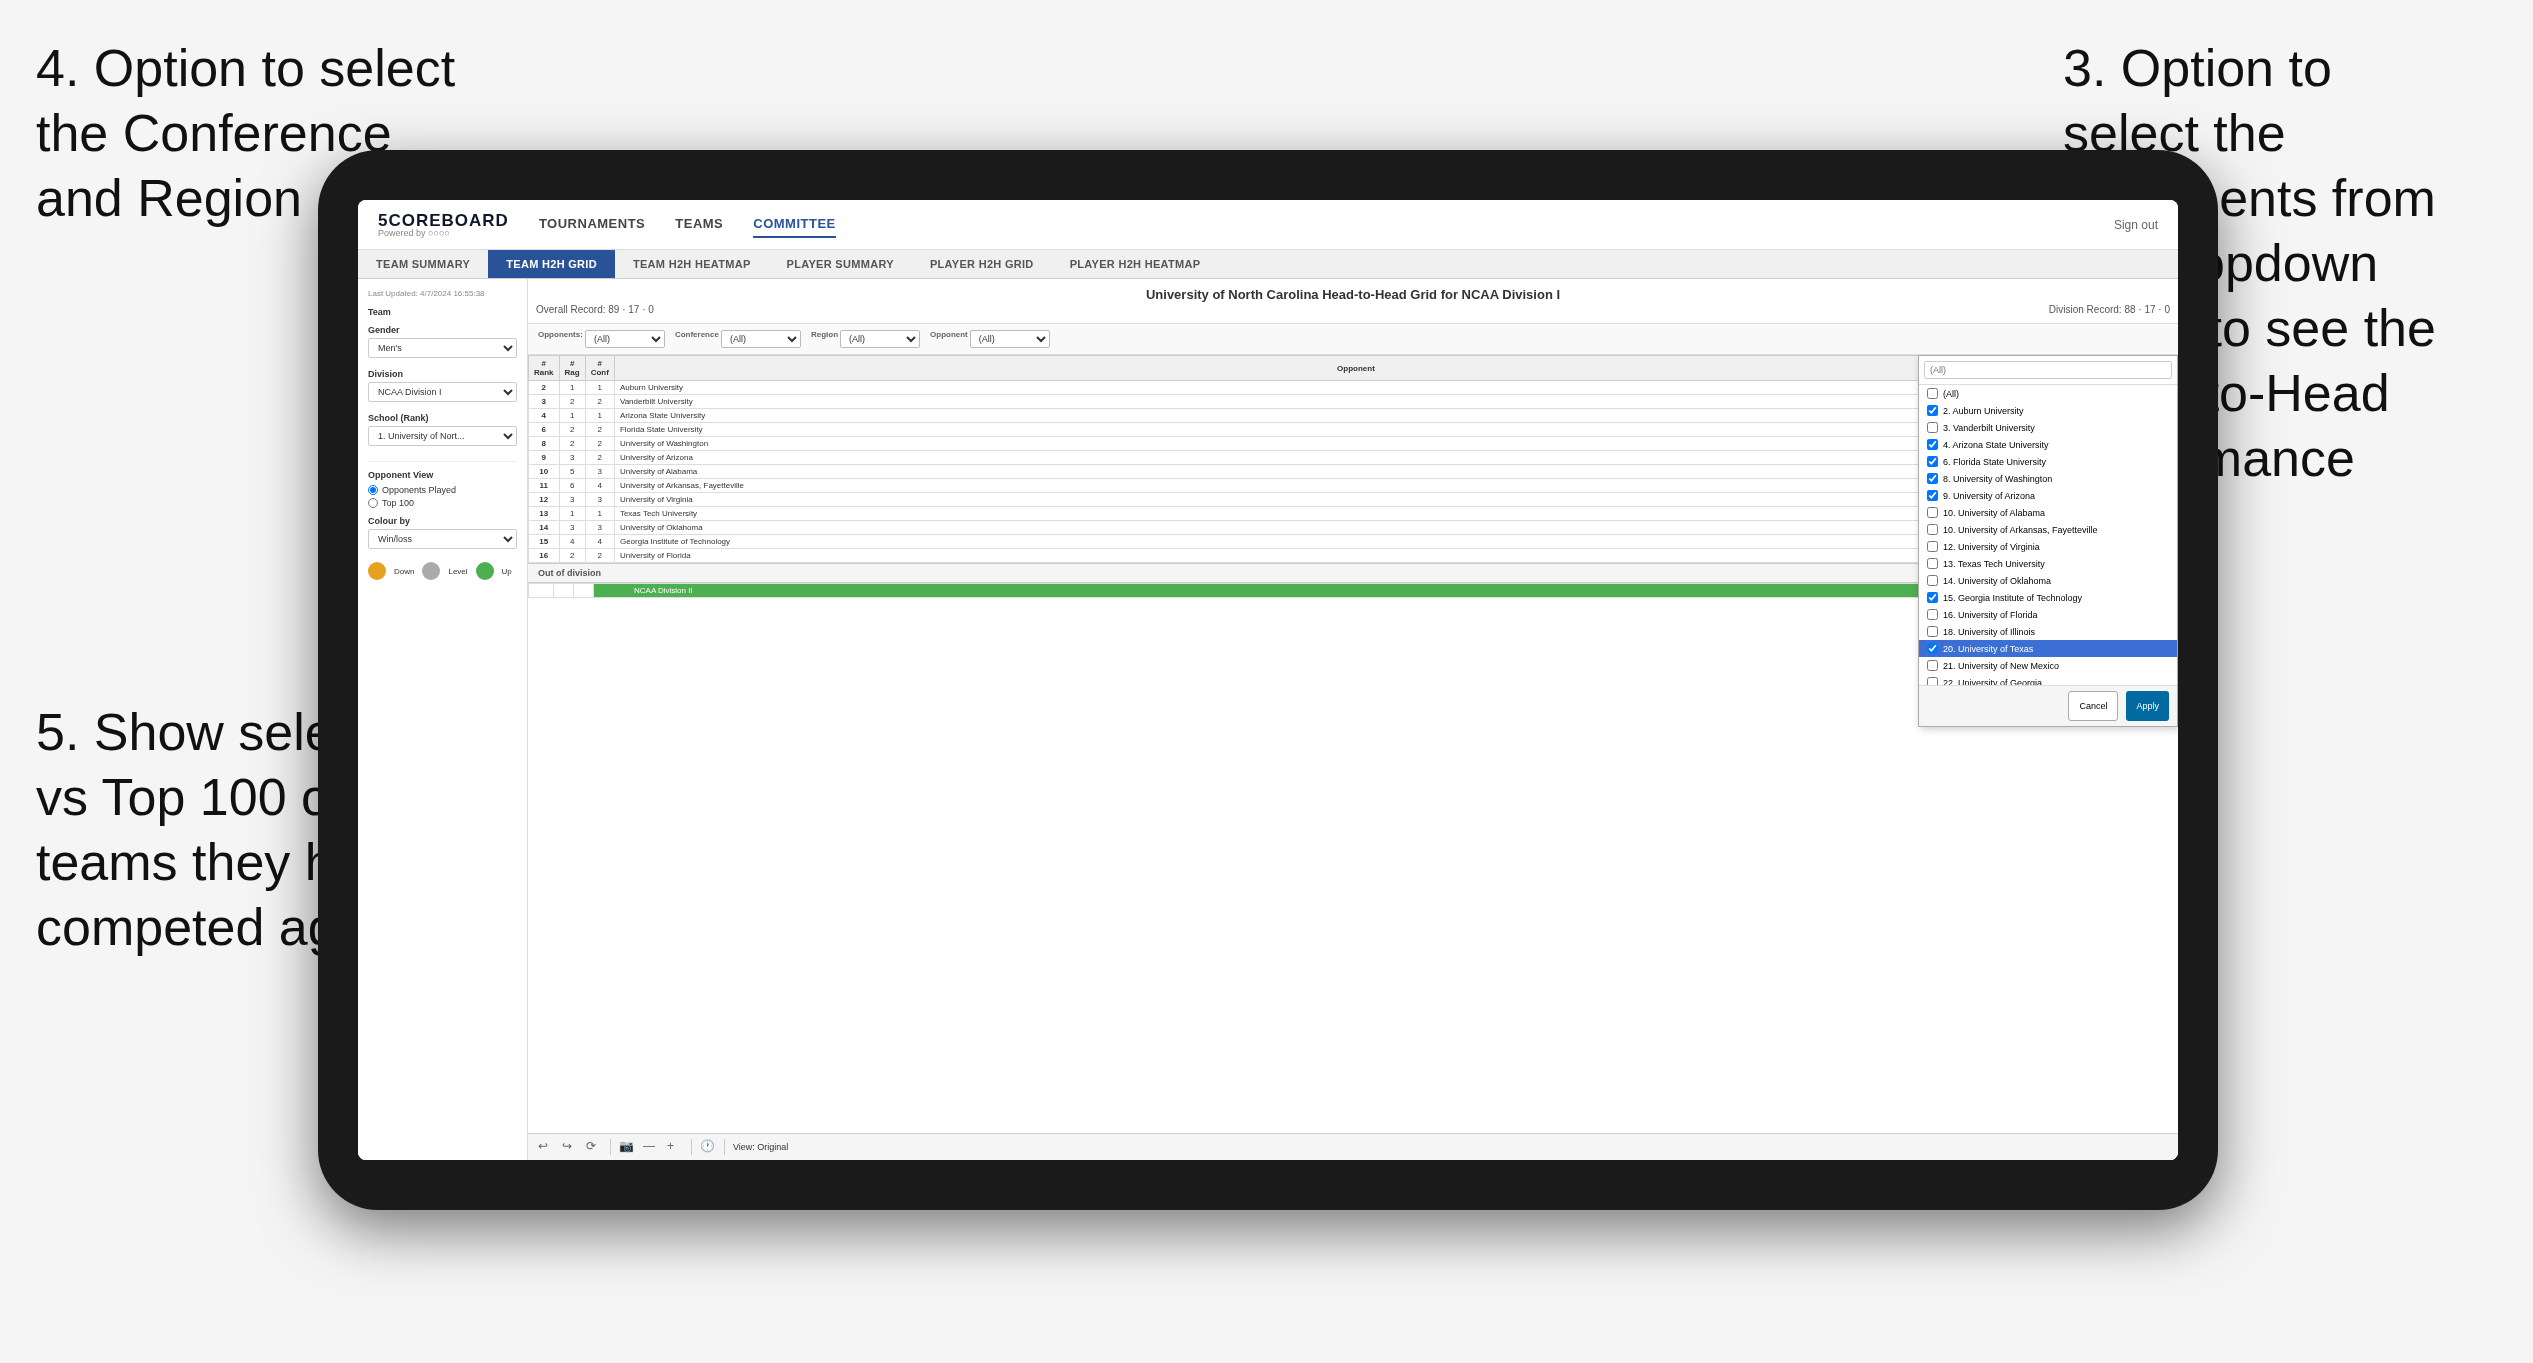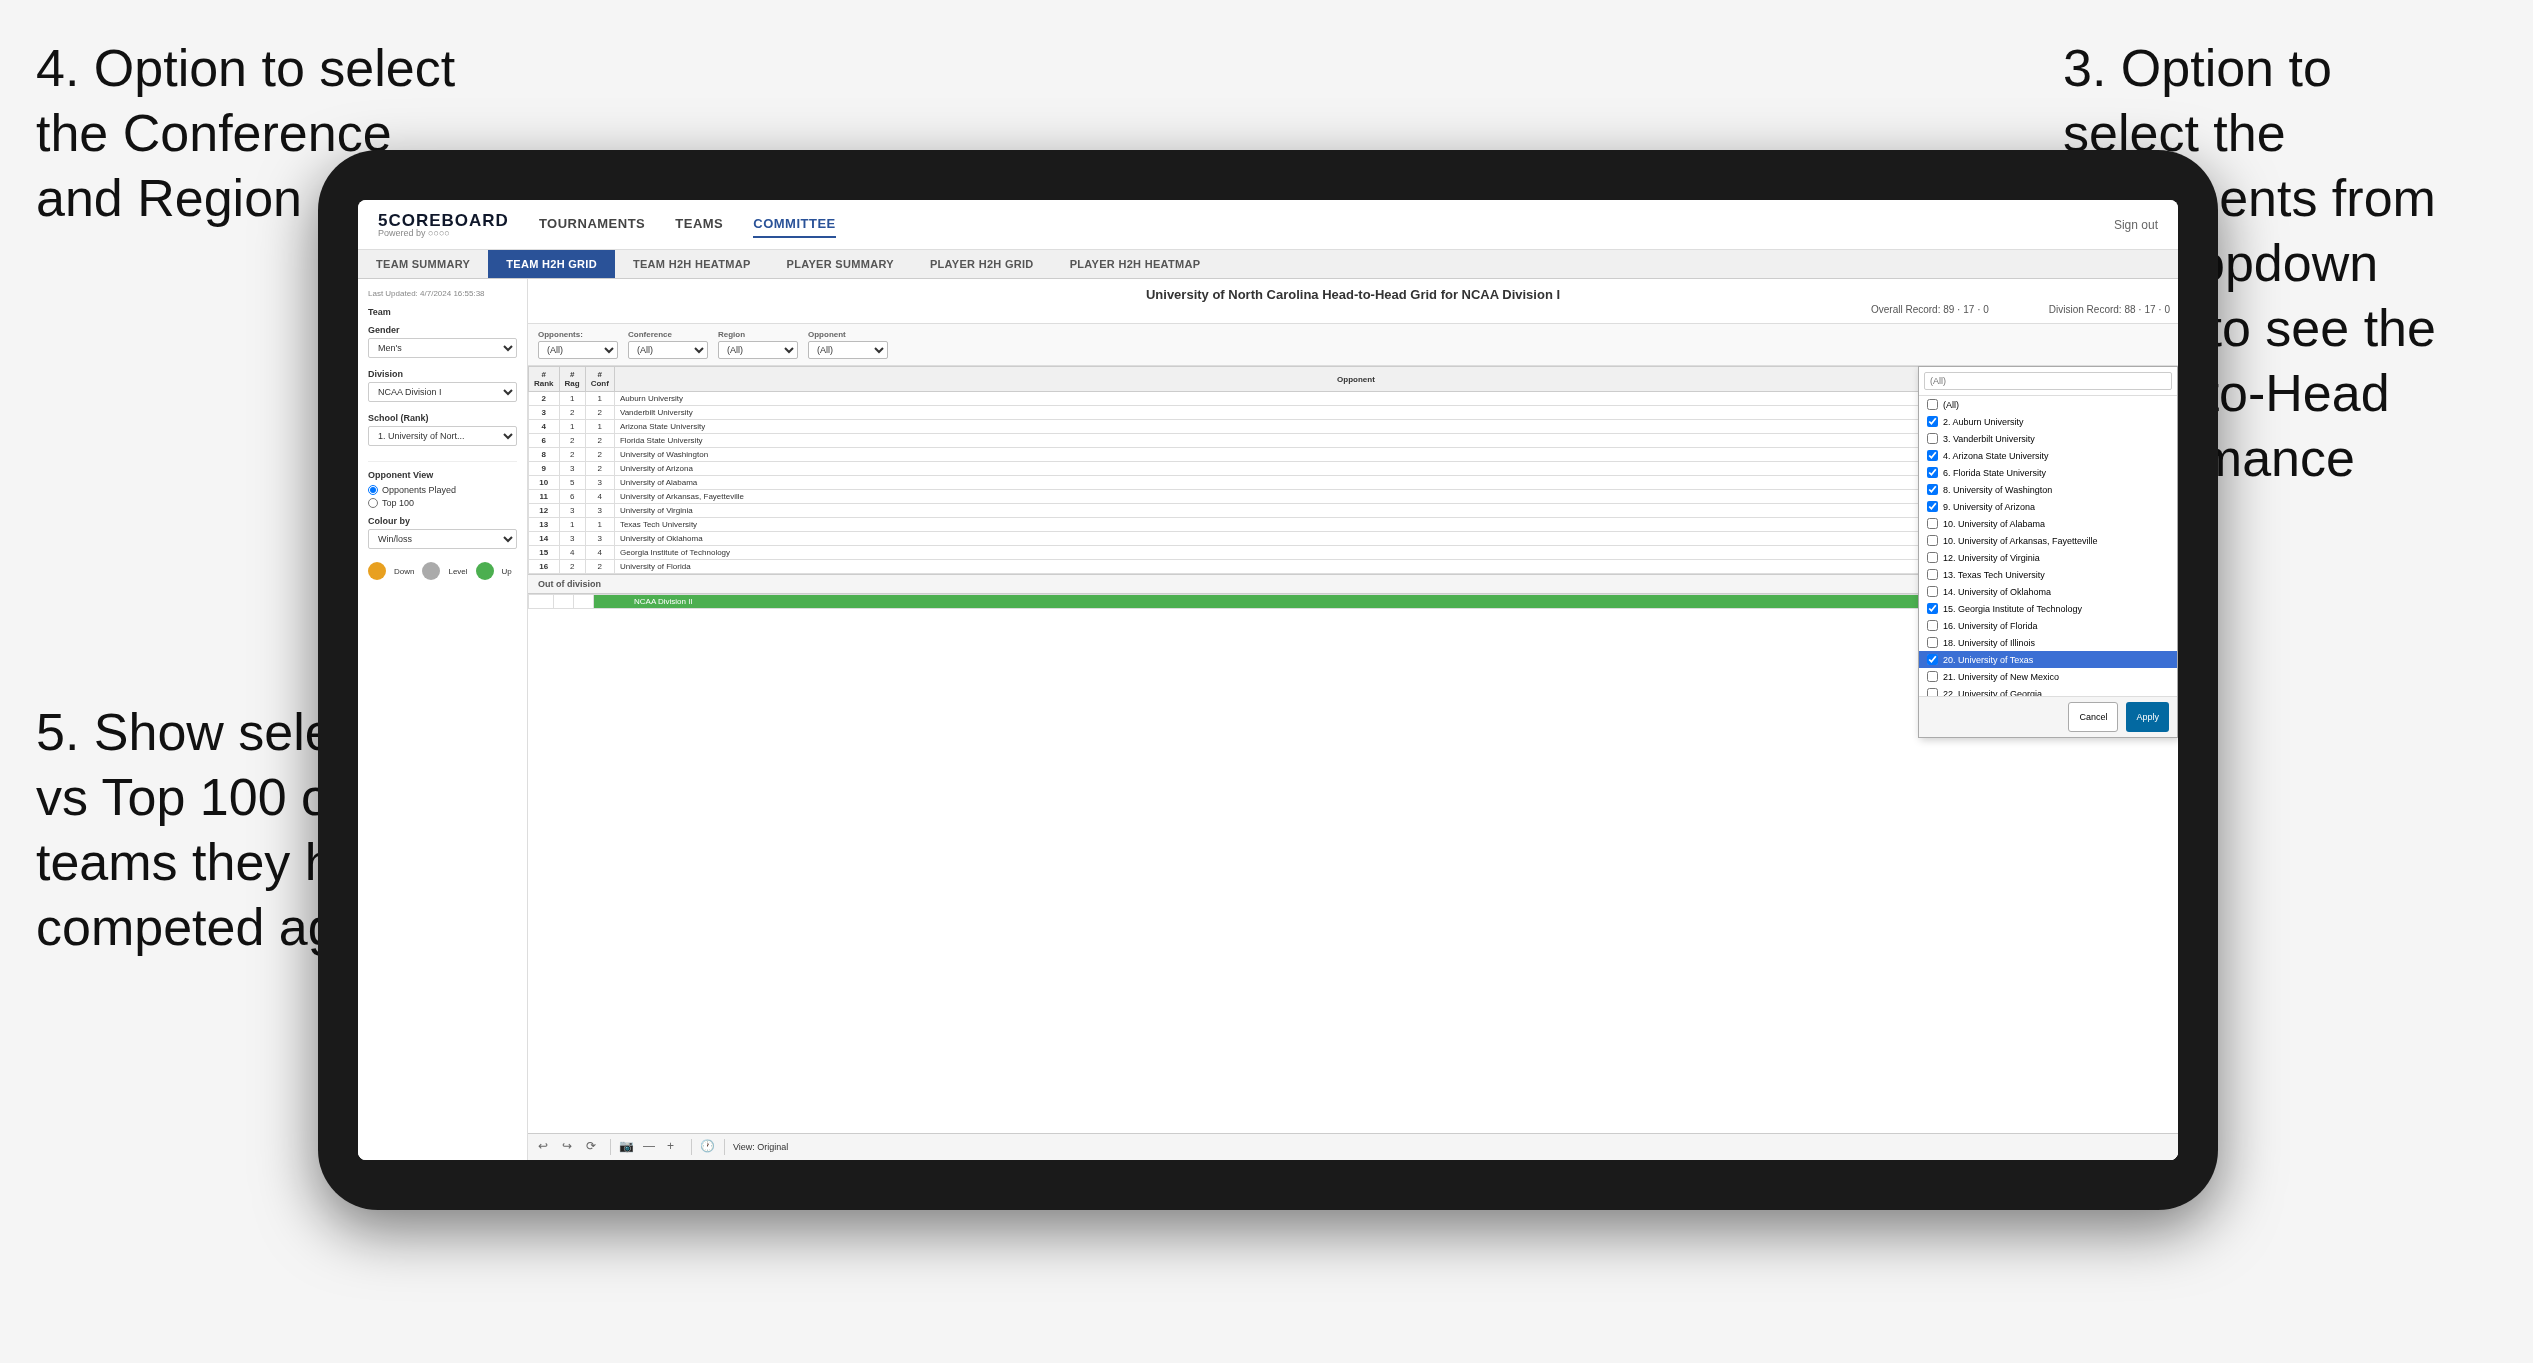--- a/index.html
+++ b/index.html
@@ -233,41 +233,40 @@
     }
 
     .page-title {
       font-size: 13px;
       font-weight: 700;
       color: #333;
     }
 
     .page-records {
       display: flex;
-      justify-content: flex-end;
+      justify-content: space-between;
       gap: 60px;
       font-size: 10px;
       color: #555;
       margin-top: 2px;
     }
 
     
     .filters-row {
       display: flex;
       gap: 10px;
       padding: 6px 10px;
       border-bottom: 1px solid #ddd;
       align-items: flex-end;
       flex-shrink: 0;
       background: #f9f9f9;
     }
 
     .filter-group {
       display: flex;
-      flex-direction: column;
       gap: 2px;
     }
 
     .filter-label {
       font-size: 8px;
       color: #666;
       font-weight: 600;
     }
 
     .filter-select {

